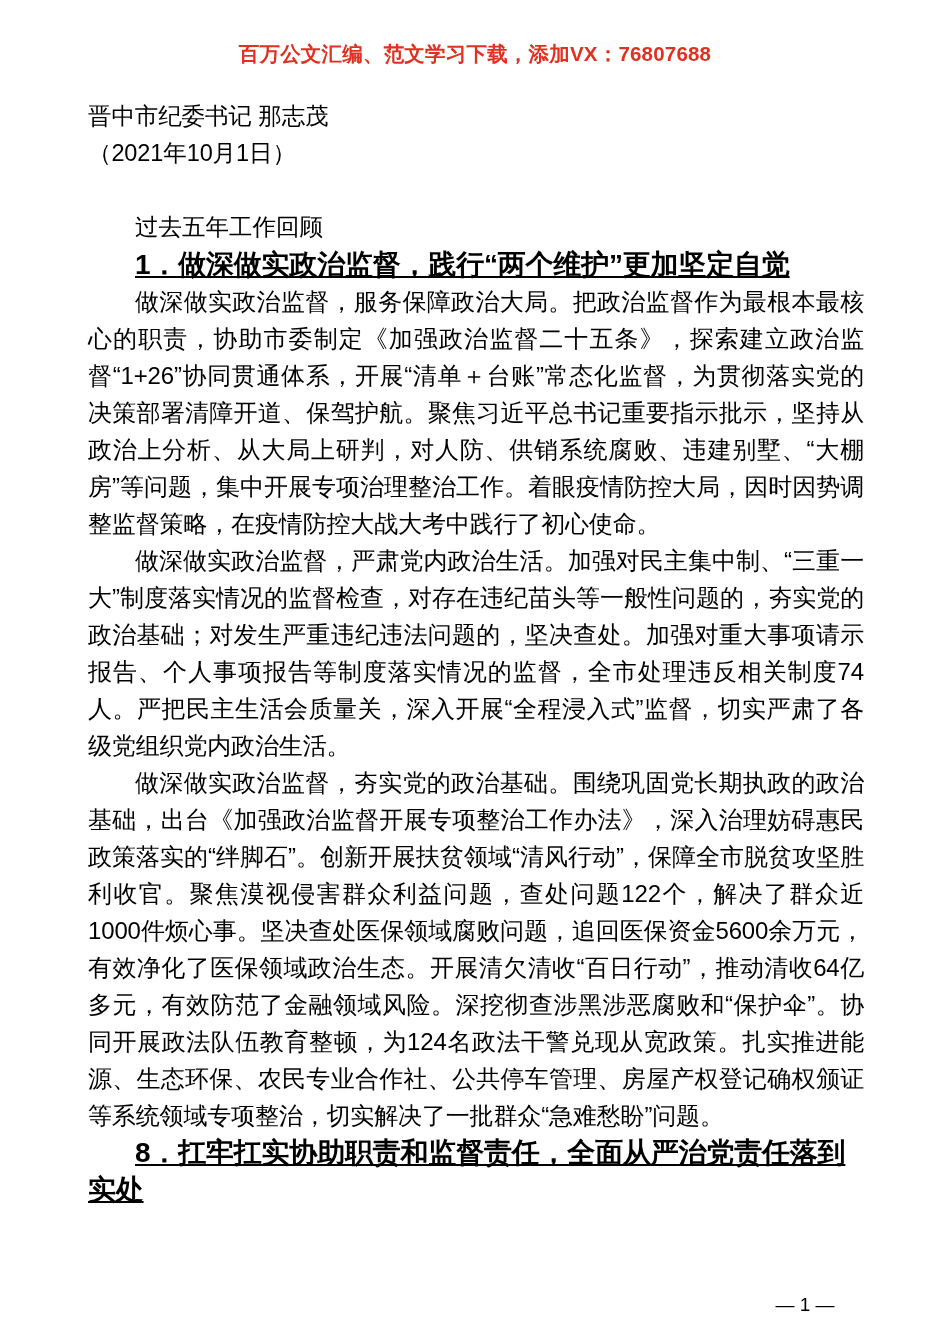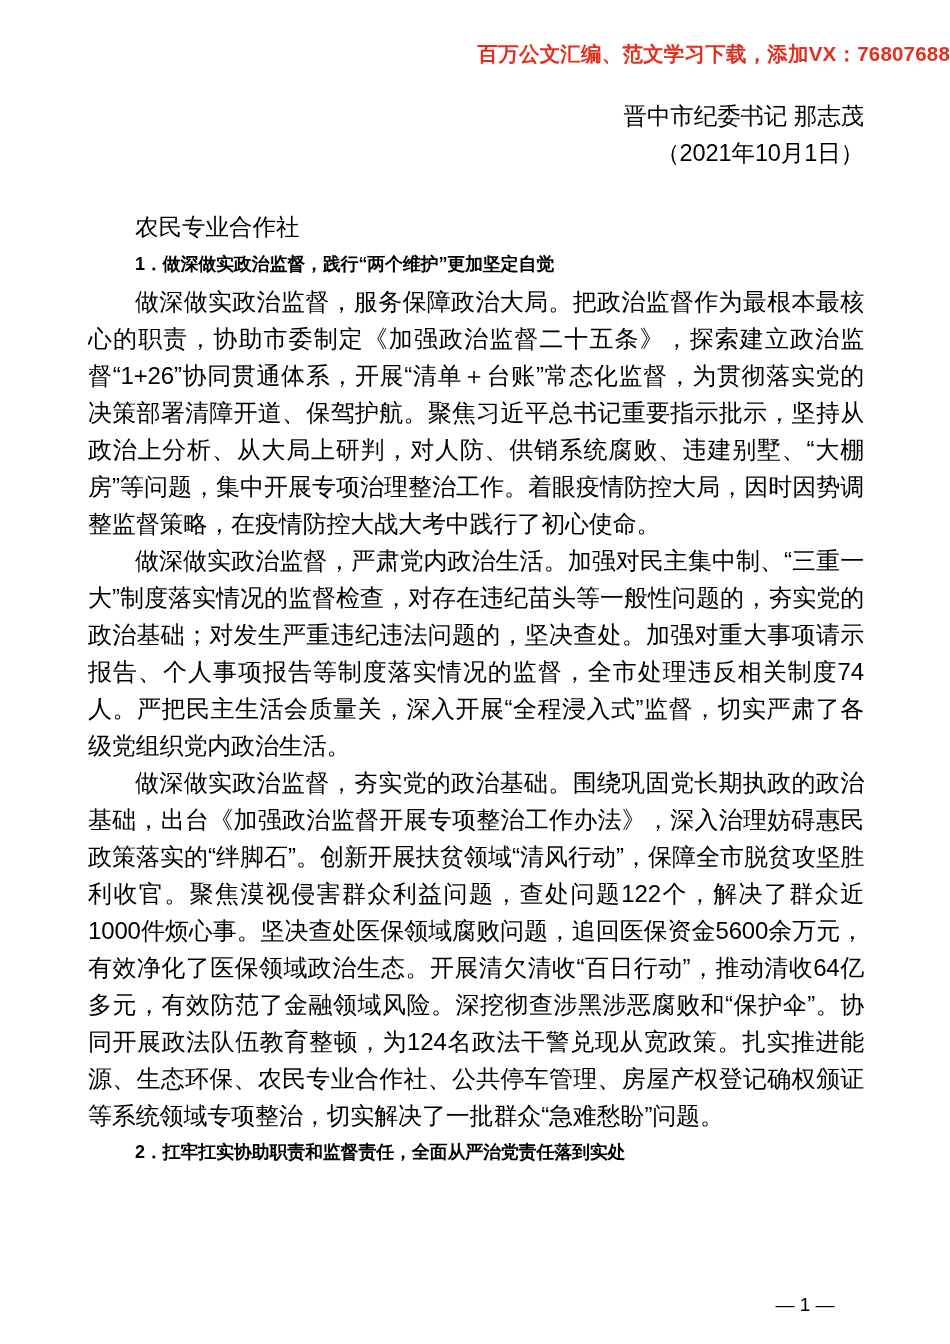--- a/index.html
+++ b/index.html
@@ -18,21 +18,21 @@
     height: 1344px;
     background: #ffffff;
     overflow: hidden;
     box-sizing: border-box;
   }
   .watermark {
     position: absolute;
     top: 40px;
     left: 0;
     width: 950px;
-    text-align: right;
+    text-align: center;
     color: #e0301f;
     font-size: 20.5px;
     font-weight: 600;
     letter-spacing: 0.2px;
     white-space: nowrap;
   }
   .doc-body {
     position: absolute;
     top: 98px;
     left: 88px;
@@ -44,39 +44,40 @@
     line-height: 37px;
     letter-spacing: -0.1px;
   }
   .title-main {
     text-align: justify;
     text-align-last: center;
     font-size: 23.5px;
     line-height: 37px;
   }
   .title-line {
-    text-align: right;
+    text-align: left;
     font-size: 23.5px;
     line-height: 37px;
     white-space: nowrap;
   }
   .spacer-line {
     height: 37px;
   }
   .sec-intro {
     font-size: 23.5px;
     line-height: 37px;
     text-indent: 47px;
   }
   .sec-heading {
-    font-size: 18px;
+    font-size: 28px;
     line-height: 37px;
     font-weight: bold;
     text-indent: 47px;
     letter-spacing: -0.2px;
+    text-decoration: underline;
   }
   .para {
     font-size: 24px;
     line-height: 37px;
     text-indent: 47px;
     text-align: justify;
     text-justify: inter-ideograph;
     letter-spacing: -0.15px;
   }
   .footer {
@@ -102,31 +103,31 @@
 
   <div class="doc-body">
 
     <div class="title-block">
       <div class="title-line">晋中市纪委书记  那志茂</div>
       <div class="title-line">（2021年10月1日）</div>
     </div>
 
     <div class="spacer-line"></div>
 
-    <div class="sec-intro">农民专业合作社</div>
+    <div class="sec-intro">过去五年工作回顾</div>
 
     <div class="sec-heading">1．做深做实政治监督，践行“两个维护”更加坚定自觉</div>
 
     <div class="para">做深做实政治监督，服务保障政治大局。把政治监督作为最根本最核心的职责，协助市委制定《加强政治监督二十五条》，探索建立政治监督“1+26”协同贯通体系，开展“清单＋台账”常态化监督，为贯彻落实党的决策部署清障开道、保驾护航。聚焦习近平总书记重要指示批示，坚持从政治上分析、从大局上研判，对人防、供销系统腐败、违建别墅、“大棚房”等问题，集中开展专项治理整治工作。着眼疫情防控大局，因时因势调整监督策略，在疫情防控大战大考中践行了初心使命。</div>
 
     <div class="para">做深做实政治监督，严肃党内政治生活。加强对民主集中制、“三重一大”制度落实情况的监督检查，对存在违纪苗头等一般性问题的，夯实党的政治基础；对发生严重违纪违法问题的，坚决查处。加强对重大事项请示报告、个人事项报告等制度落实情况的监督，全市处理违反相关制度74人。严把民主生活会质量关，深入开展“全程浸入式”监督，切实严肃了各级党组织党内政治生活。</div>
 
     <div class="para">做深做实政治监督，夯实党的政治基础。围绕巩固党长期执政的政治基础，出台《加强政治监督开展专项整治工作办法》，深入治理妨碍惠民政策落实的“绊脚石”。创新开展扶贫领域“清风行动”，保障全市脱贫攻坚胜利收官。聚焦漠视侵害群众利益问题，查处问题122个，解决了群众近1000件烦心事。坚决查处医保领域腐败问题，追回医保资金5600余万元，有效净化了医保领域政治生态。开展清欠清收“百日行动”，推动清收64亿多元，有效防范了金融领域风险。深挖彻查涉黑涉恶腐败和“保护伞”。协同开展政法队伍教育整顿，为124名政法干警兑现从宽政策。扎实推进能源、生态环保、农民专业合作社、公共停车管理、房屋产权登记确权颁证等系统领域专项整治，切实解决了一批群众“急难愁盼”问题。</div>
 
-    <div class="sec-heading">2．扛牢扛实协助职责和监督责任，全面从严治党责任落到实处</div>
+    <div class="sec-heading">8．扛牢扛实协助职责和监督责任，全面从严治党责任落到实处</div>
 
   </div>
 
   <div class="footer">
     <span class="pg">— 1 —</span>
   </div>
 
 </div>
 
 </body></html>

